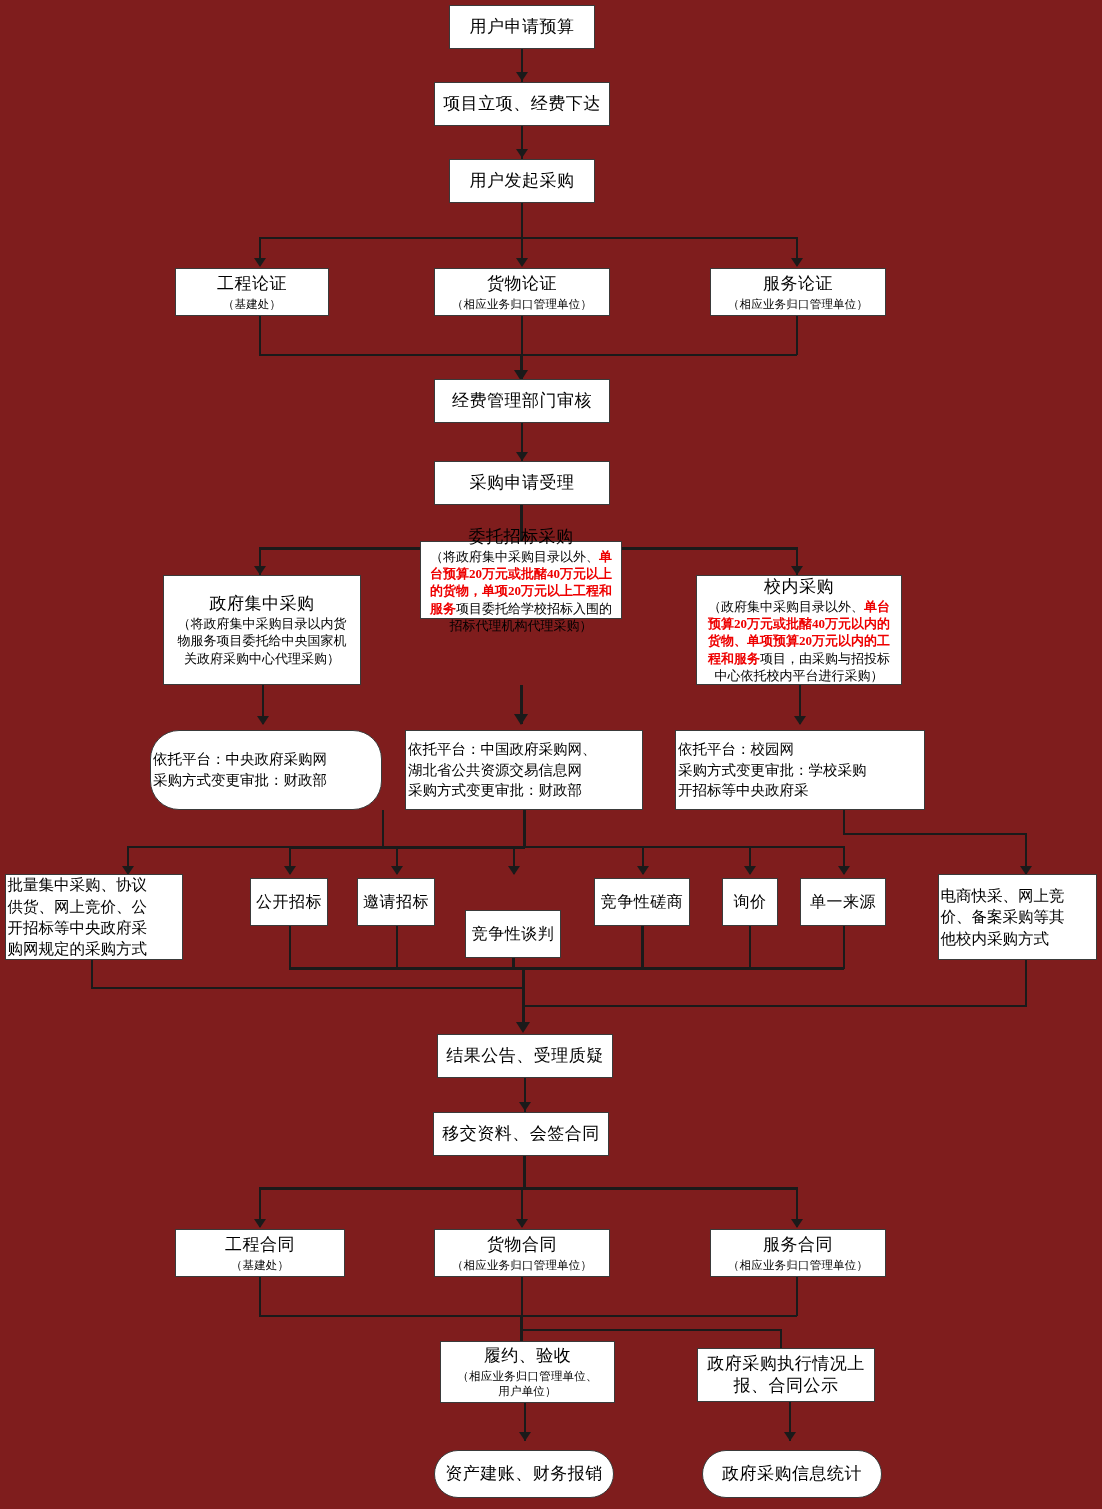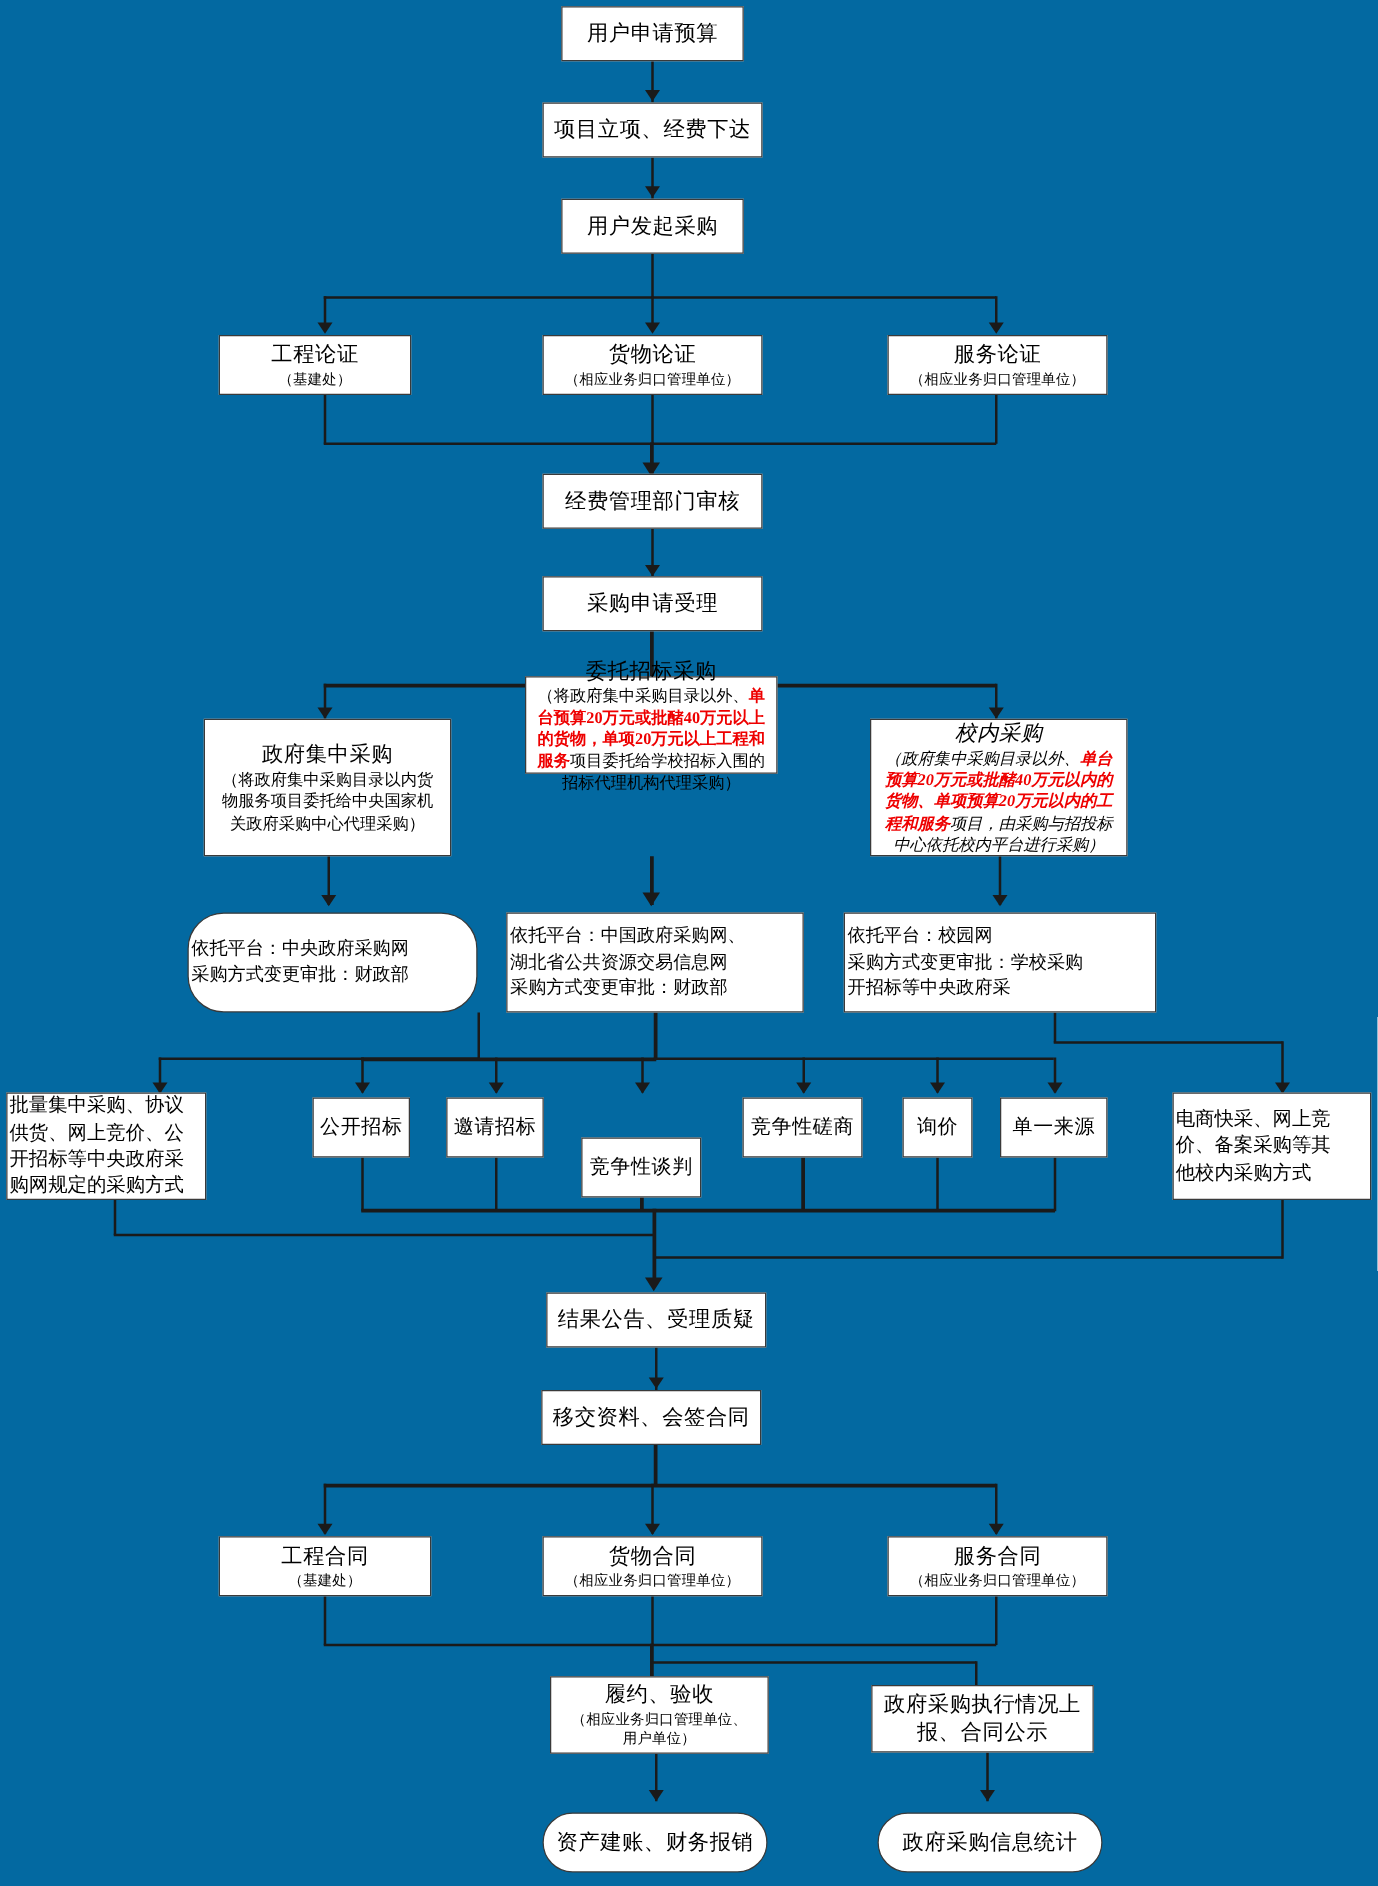--- a/index.html
+++ b/index.html
@@ -8,21 +8,21 @@
     background: #ffffff;
   }
   body {
     font-family: "Liberation Serif", "DejaVu Serif", serif;
     color: #000;
   }
   #canvas {
     position: relative;
     width: 1102px;
     height: 1509px;
-    background: #0369a1;
+    background: #7f1d1d;
     overflow: hidden;
   }
   .node {
     position: absolute;
     box-sizing: border-box;
     border: 1px solid #3a3a3a;
     background: #ffffff;
     display: flex;
     flex-direction: column;
     align-items: center;
@@ -179,21 +179,21 @@
     <div class="t1">委托招标采购</div>
     <div class="body">
       <div><span>（将政府集中采购目录以外、</span><span class="hl">单</span></div>
       <div class="hl">台预算20万元或批醏40万元以上</div>
       <div class="hl">的货物，单项20万元以上工程和</div>
       <div><span class="hl">服务</span><span>项目委托给学校招标入围的</span></div>
       <div>招标代理机构代理采购）</div>
     </div>
   </div>
 
-  <div class="node para" style="left:696px; top:575px; width:206px; height:110px;font-style:italic;">
+  <div class="node para" style="left:696px; top:575px; width:206px; height:110px;">
     <div class="t1">校内采购</div>
     <div class="body">
       <div><span>（政府集中采购目录以外、</span><span class="hl">单台</span></div>
       <div class="hl">预算20万元或批醏40万元以内的</div>
       <div class="hl">货物、单项预算20万元以内的工</div>
       <div><span class="hl">程和服务</span><span>项目，由采购与招投标</span></div>
       <div>中心依托校内平台进行采购）</div>
     </div>
   </div>
 
@@ -244,21 +244,21 @@
   <div class="arw" style="left:508px; top:866px;"></div>
   <div class="arw" style="left:637px; top:866px;"></div>
   <div class="arw" style="left:744px; top:866px;"></div>
   <div class="arw" style="left:838px; top:866px;"></div>
 
   <div class="ln lnv" style="left:843px; top:810px; height:24px;"></div>
   <div class="ln lnh" style="left:843px; top:833px; width:183px;"></div>
   <div class="ln lnv" style="left:1025px; top:833px; height:41px;"></div>
   <div class="arw" style="left:1020px; top:866px;"></div>
 
-  <div class="node para3" style="left:5px; top:874px; width:160px; height:86px;">
+  <div class="node para3" style="left:5px; top:874px; width:178px; height:86px;">
     <div class="body">
       <div>批量集中采购、协议</div>
       <div>供货、网上竞价、公</div>
       <div>开招标等中央政府采</div>
       <div>购网规定的采购方式</div>
     </div>
   </div>
 
   <div class="node small" style="left:250px; top:878px; width:78px; height:48px;">
     <div class="t1">公开招标</div>

